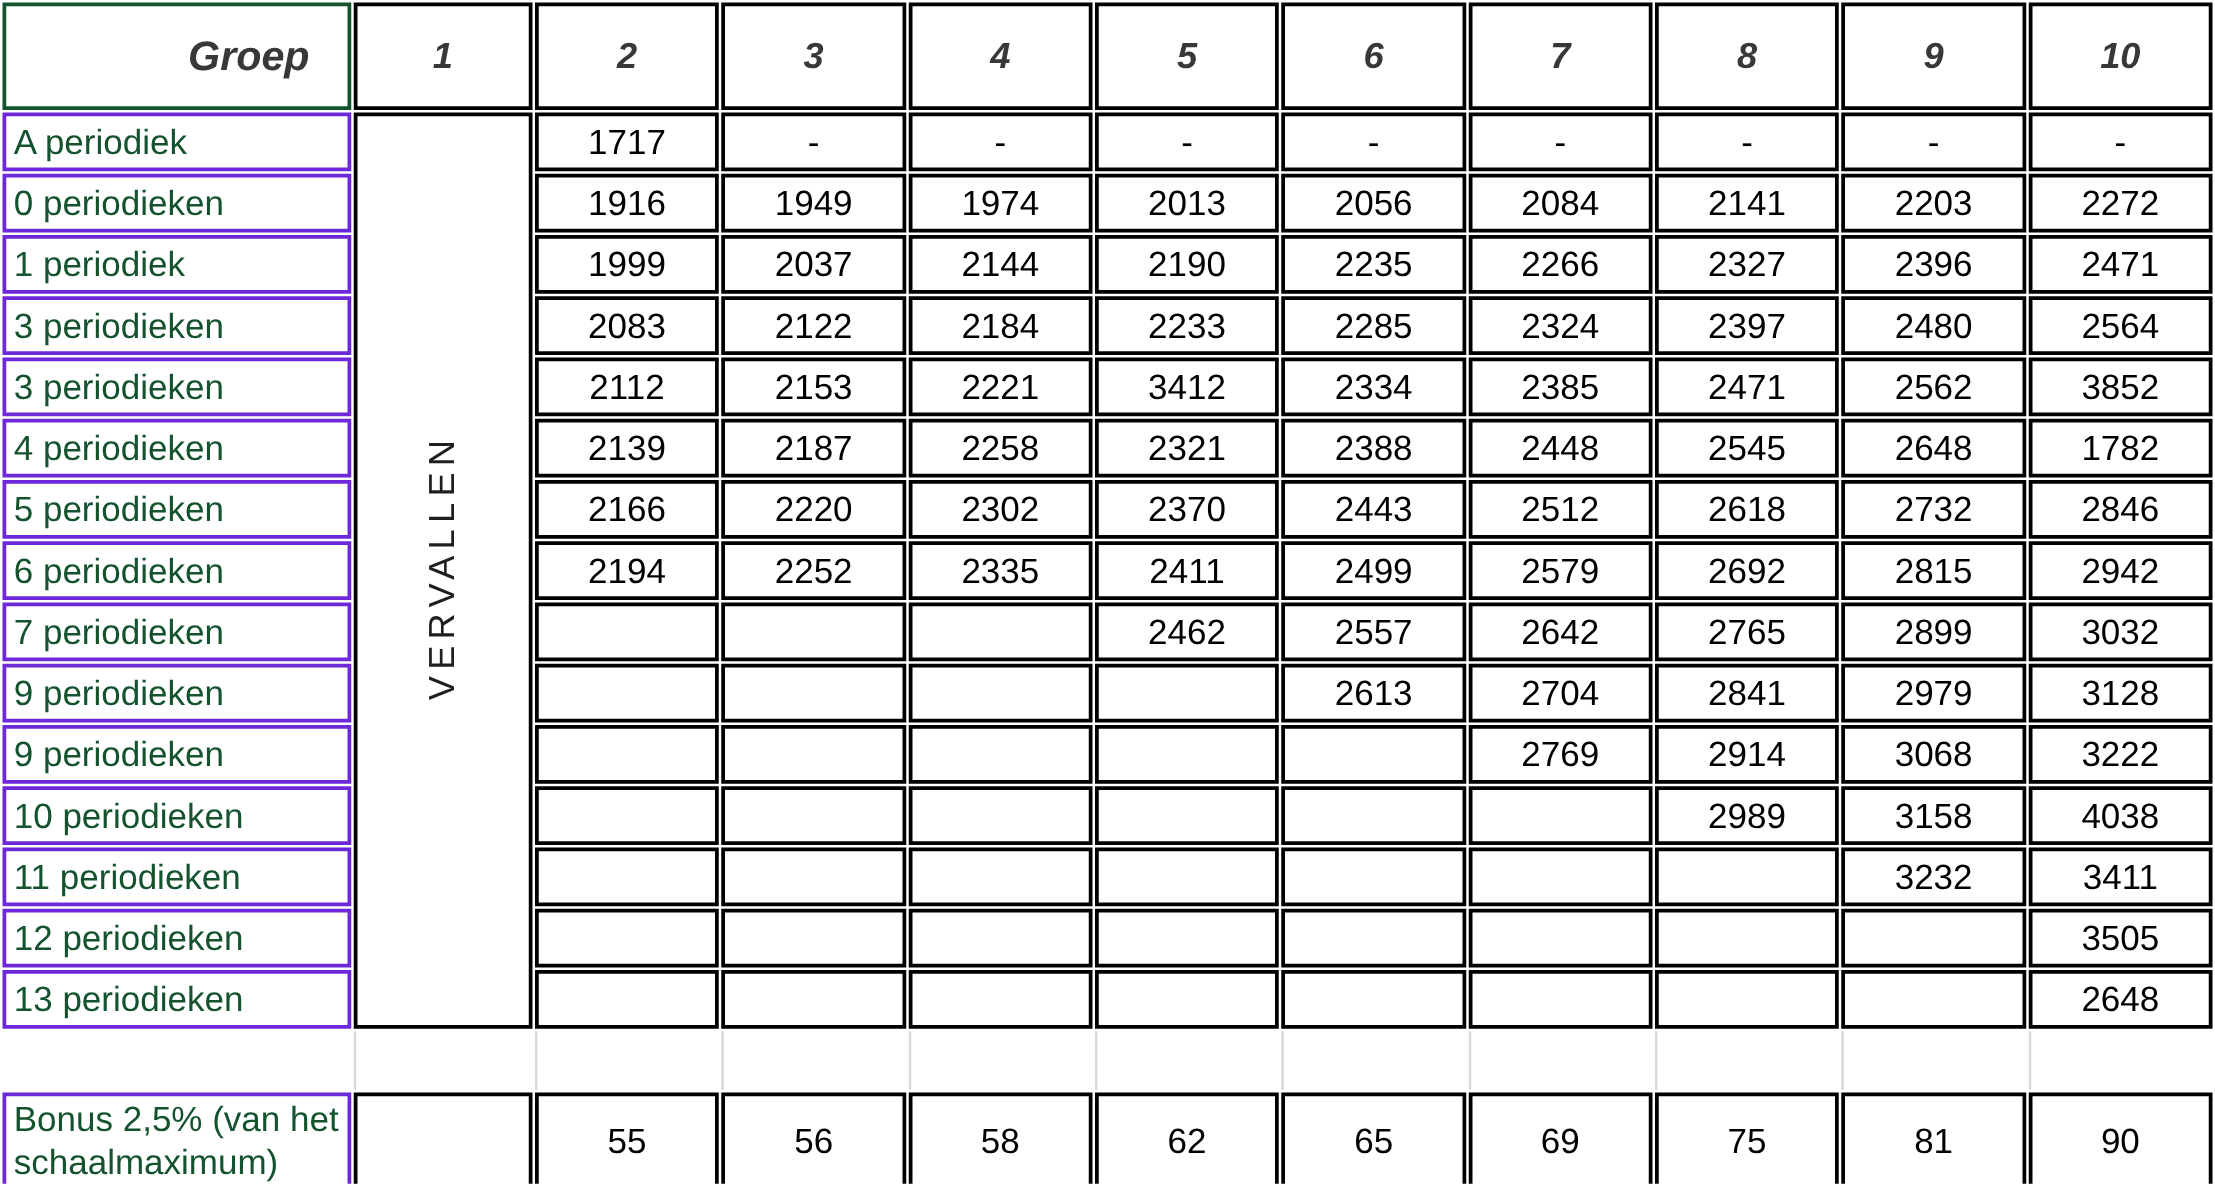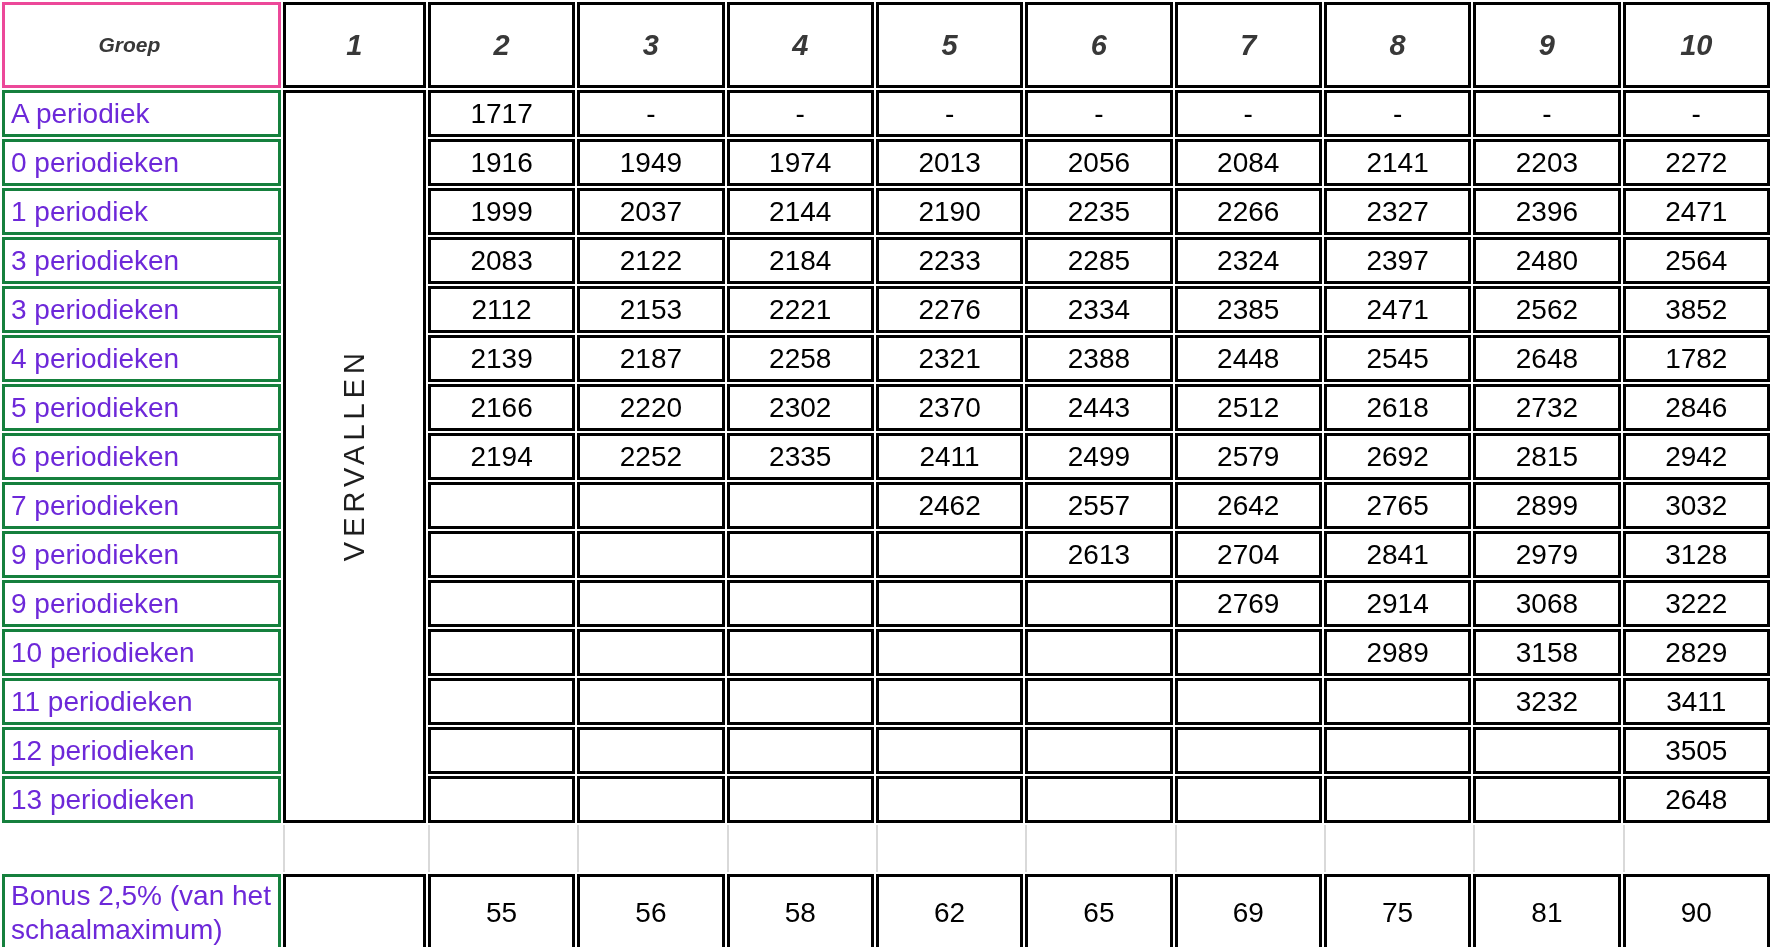--- a/index.html
+++ b/index.html
@@ -13,45 +13,45 @@
   }
   table.scale {
     border-collapse: separate;
     border-spacing: 2px;
     table-layout: fixed;
     width: 1772px;
   }
   th, td { background: #ffffff; overflow: hidden; }
 
   th.group {
-    border: 3px solid #ec4899;
+    border: 3px solid #14532d;
     height: 80px;
-    text-align: center;
+    text-align: right;
     padding: 0 30px 0 6px;
     font-weight: bold;
     font-style: italic;
-    font-size: 21px;
+    font-size: 33px;
     color: #383838;
   }
   th.colhead {
     border: 3px solid #000;
     height: 80px;
     text-align: center;
     font-weight: bold;
     font-style: italic;
     font-size: 29px;
     color: #383838;
     padding: 0;
   }
   td.rowlabel {
-    border: 3px solid #15803d;
+    border: 3px solid #6d28d9;
     height: 41px;
     text-align: left;
     font-size: 28px;
-    color: #6d28d9;
+    color: #14532d;
     padding: 0 6px;
     white-space: nowrap;
   }
   td.num {
     border: 3px solid #000;
     height: 41px;
     text-align: center;
     font-size: 28px;
     color: #000;
     padding: 0;
@@ -167,21 +167,21 @@
         <td class="num">2324</td>
         <td class="num">2397</td>
         <td class="num">2480</td>
         <td class="num">2564</td>
       </tr>
       <tr>
         <td class="rowlabel">3 periodieken</td>
         <td class="num">2112</td>
         <td class="num">2153</td>
         <td class="num">2221</td>
-        <td class="num">2276</td>
+        <td class="num">3412</td>
         <td class="num">2334</td>
         <td class="num">2385</td>
         <td class="num">2471</td>
         <td class="num">2562</td>
         <td class="num">3852</td>
       </tr>
       <tr>
         <td class="rowlabel">4 periodieken</td>
         <td class="num">2139</td>
         <td class="num">2187</td>
@@ -256,21 +256,21 @@
       <tr>
         <td class="rowlabel">10 periodieken</td>
         <td class="num"></td>
         <td class="num"></td>
         <td class="num"></td>
         <td class="num"></td>
         <td class="num"></td>
         <td class="num"></td>
         <td class="num">2989</td>
         <td class="num">3158</td>
-        <td class="num">2829</td>
+        <td class="num">4038</td>
       </tr>
       <tr>
         <td class="rowlabel">11 periodieken</td>
         <td class="num"></td>
         <td class="num"></td>
         <td class="num"></td>
         <td class="num"></td>
         <td class="num"></td>
         <td class="num"></td>
         <td class="num"></td>

